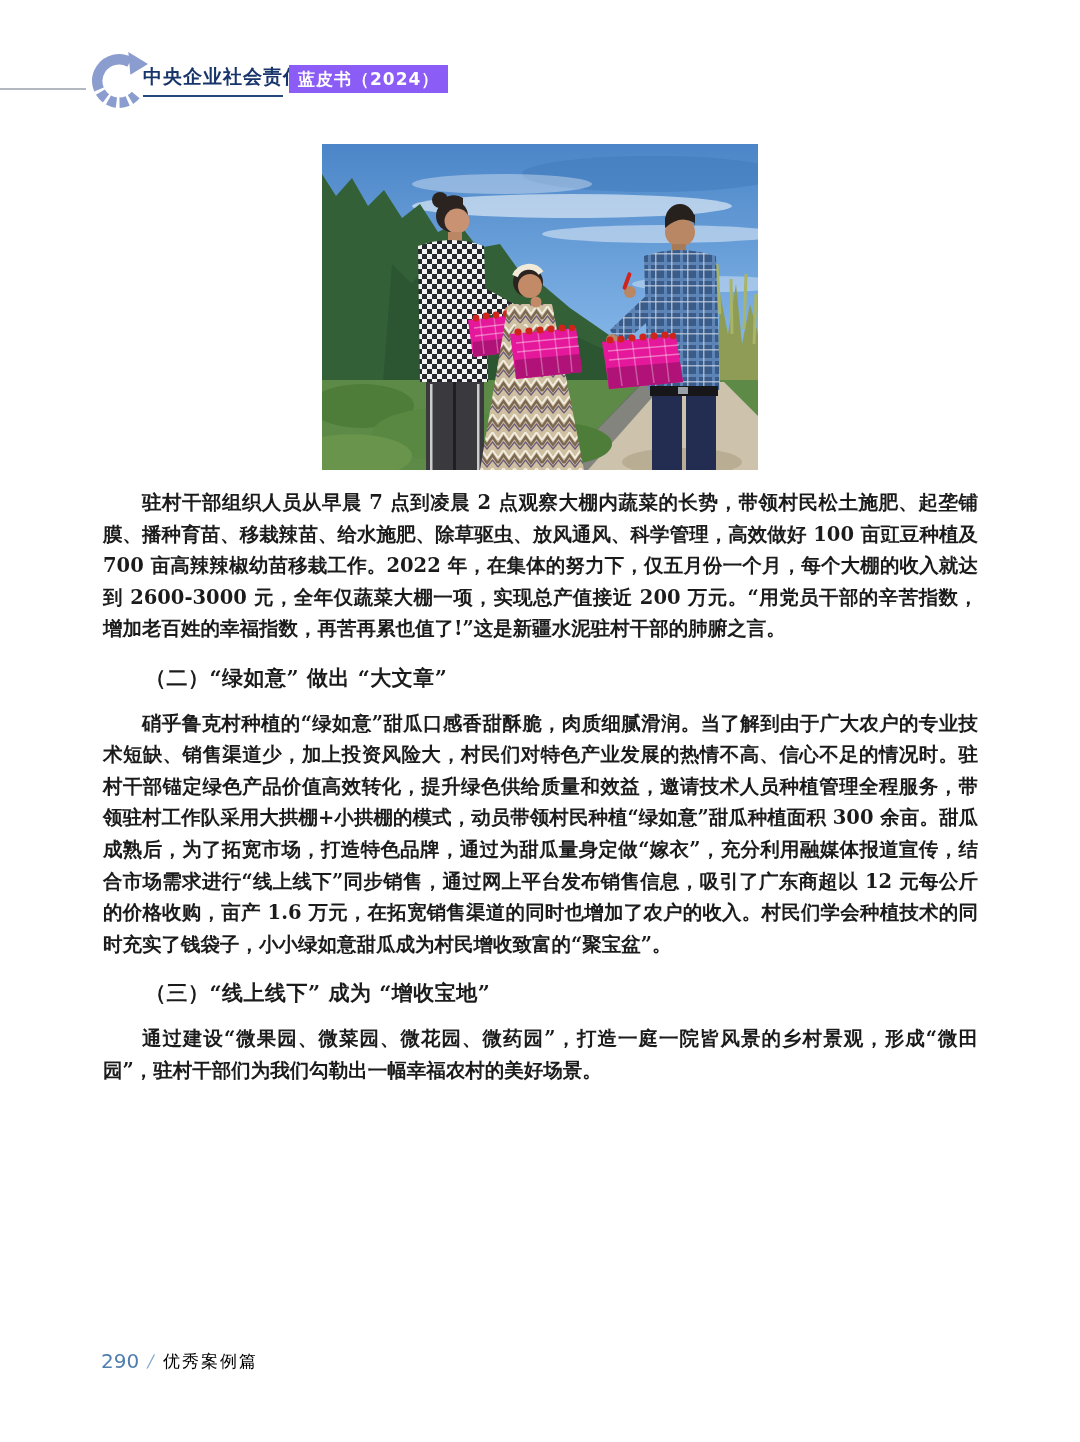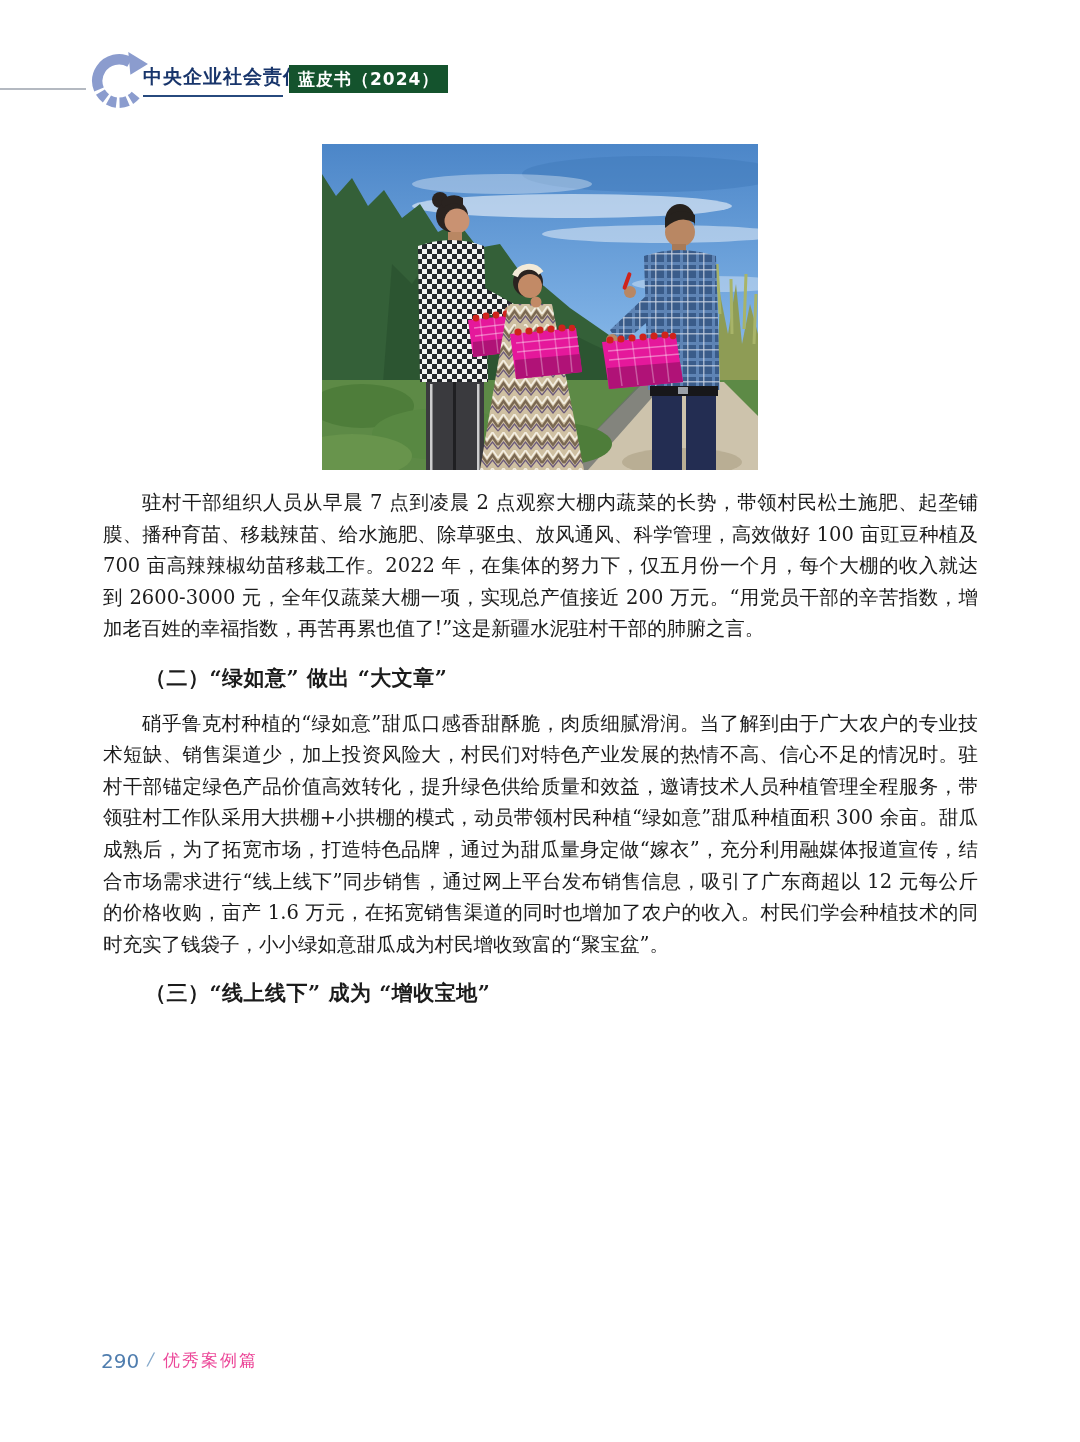--- a/index.html
+++ b/index.html
@@ -6,40 +6,40 @@
   .page{position:relative;width:1080px;height:1442px;background:#ffffff;margin:0 auto;
         font-family:"DejaVu Serif","Liberation Serif",serif;color:#1b1b1b;overflow:hidden;}
 
   
   .header-rule-left{position:absolute;left:0;top:88px;width:86px;height:2px;background:#b4b9c1;}
   .logo{position:absolute;left:89px;top:51px;width:60px;height:60px;}
   .header-title-wrap{position:absolute;left:143px;top:64px;width:140px;text-align:center;
         border-bottom:2px solid #274a7e;padding-bottom:5px;}
   .header-title{font-family:"DejaVu Sans","Liberation Sans",sans-serif;font-weight:bold;
         font-size:19px;color:#18356b;letter-spacing:1px;white-space:nowrap;}
-  .header-badge{position:absolute;left:289px;top:65px;background:#14532d;color:#fff;
+  .header-badge{position:absolute;left:289px;top:65px;background:#8b5cf6;color:#fff;
         font-family:"DejaVu Sans","Liberation Sans",sans-serif;font-weight:bold;
         font-size:17px;line-height:28px;padding:0 9px;letter-spacing:1px;white-space:nowrap;}
 
   
   .photo{position:absolute;left:322px;top:144px;width:436px;height:326px;display:block;}
 
   
   .content{position:absolute;left:103px;top:487px;width:875px;
         font-size:19.5px;line-height:31.6px;text-align:justify;}
-  .content p{margin:0;text-indent:2em;}
+  .content p{margin:0;text-indent:2em;font-weight:bold;}
   .section-heading{font-size:21px;font-weight:bold;margin:17px 0 14px 0;text-indent:2em;
         letter-spacing:.5px;}
 
   
-  .footer{position:absolute;left:101px;top:1349px;display:flex;align-items:flex-start;gap:9px;
+  .footer{position:absolute;left:101px;top:1349px;display:flex;align-items:center;gap:9px;
         font-family:"DejaVu Sans","Liberation Sans",sans-serif;}
   .footer .page-num{color:#4f7dae;font-size:20px;}
   .footer .slash{color:#85a9cb;font-size:17px;transform:skewX(-12deg);}
-  .footer .section-name{color:#ec4899;font-size:17px;letter-spacing:2px;}
+  .footer .section-name{color:#000000;font-size:17px;letter-spacing:2px;}
 </style>
 </head>
 <body>
 
 <div class="page">
 
   <div class="header-rule-left"></div>
 
   <svg class="logo" viewBox="0 0 58 58" aria-hidden="true">
     <path d="M39.5,10.8 A21,21 0 1 0 45.1,42.5" fill="none" stroke="#8b9cce" stroke-width="10" stroke-dasharray="52 3 8 3 8 3 8 3 8 3"></path>
@@ -188,20 +188,21 @@
         <circle cx="351" cy="192" r="3.2"></circle>
       </g>
     </g>
   </svg>
 
   <div class="content">
     <p>驻村干部组织人员从早晨 7 点到凌晨 2 点观察大棚内蔬菜的长势，带领村民松土施肥、起垄铺膜、播种育苗、移栽辣苗、给水施肥、除草驱虫、放风通风、科学管理，高效做好 100 亩豇豆种植及 700 亩高辣辣椒幼苗移栽工作。2022 年，在集体的努力下，仅五月份一个月，每个大棚的收入就达到 2600-3000 元，全年仅蔬菜大棚一项，实现总产值接近 200 万元。“用党员干部的辛苦指数，增加老百姓的幸福指数，再苦再累也值了!”这是新疆水泥驻村干部的肺腑之言。</p>
     <div class="section-heading">（二）“绿如意” 做出 “大文章”</div>
     <p>硝乎鲁克村种植的“绿如意”甜瓜口感香甜酥脆，肉质细腻滑润。当了解到由于广大农户的专业技术短缺、销售渠道少，加上投资风险大，村民们对特色产业发展的热情不高、信心不足的情况时。驻村干部锚定绿色产品价值高效转化，提升绿色供给质量和效益，邀请技术人员种植管理全程服务，带领驻村工作队采用大拱棚+小拱棚的模式，动员带领村民种植“绿如意”甜瓜种植面积 300 余亩。甜瓜成熟后，为了拓宽市场，打造特色品牌，通过为甜瓜量身定做“嫁衣”，充分利用融媒体报道宣传，结合市场需求进行“线上线下”同步销售，通过网上平台发布销售信息，吸引了广东商超以 12 元每公斤的价格收购，亩产 1.6 万元，在拓宽销售渠道的同时也增加了农户的收入。村民们学会种植技术的同时充实了钱袋子，小小绿如意甜瓜成为村民增收致富的“聚宝盆”。</p>
     <div class="section-heading">（三）“线上线下” 成为 “增收宝地”</div>
+    <p>通过建设“微果园、微菜园、微花园、微药园”，打造一庭一院皆风景的乡村景观，形成“微田园”，驻村干部们为我们勾勒出一幅幸福农村的美好场景。</p>
   </div>
 
   <div class="footer">
     <span class="page-num">290</span>
     <span class="slash">/</span>
     <span class="section-name">优秀案例篇</span>
   </div>
 
 </div>
 

